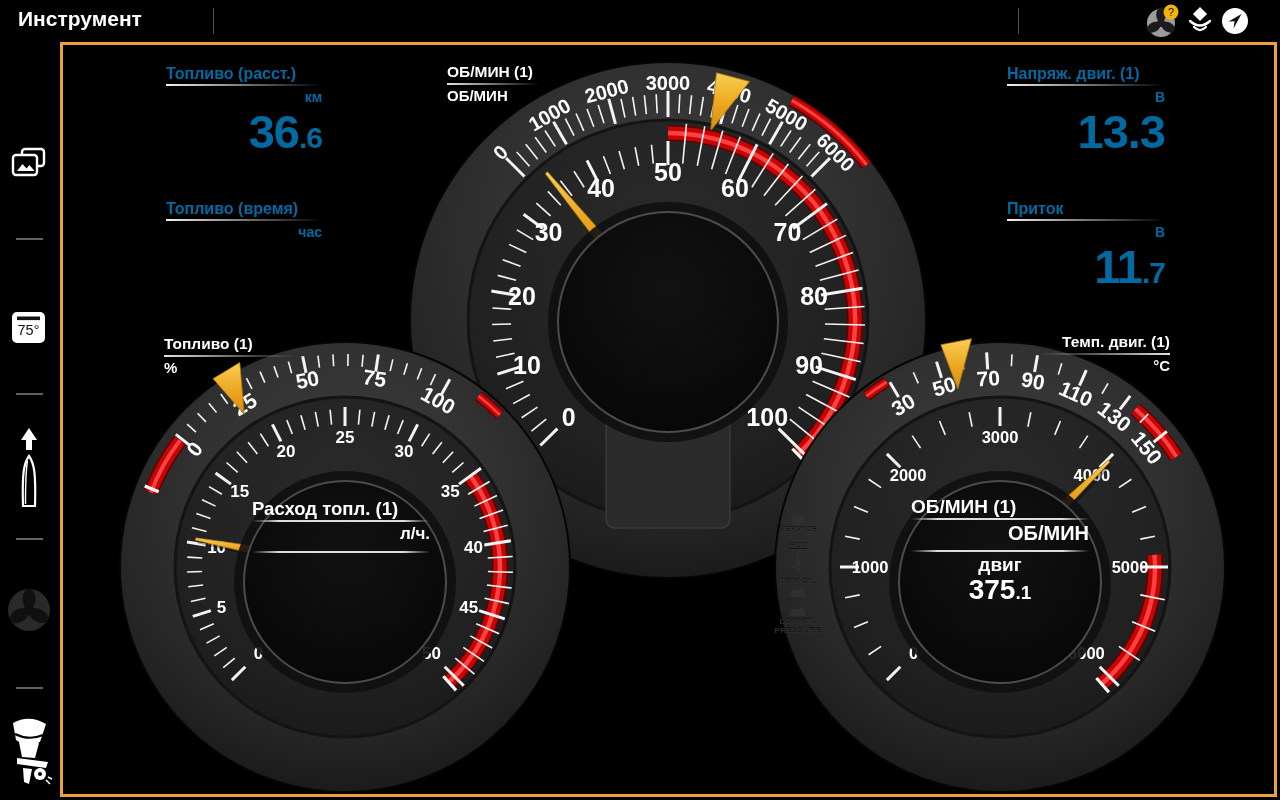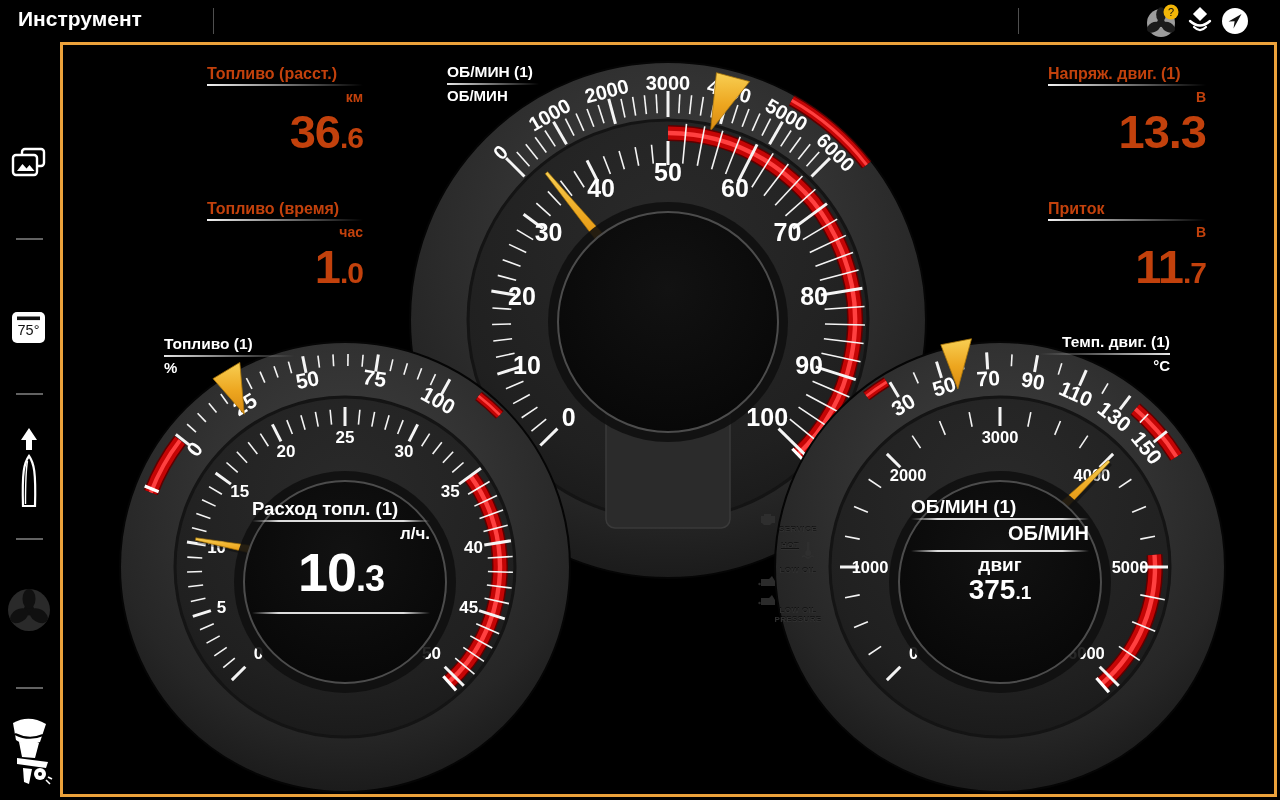--- a/index.html
+++ b/index.html
@@ -17,21 +17,21 @@
   .sb-sep{position:absolute;left:16px;width:27px;height:2px;background:#7a7a7a;opacity:.8;}
   .sb-ic{position:absolute;cursor:pointer;}
 
   
   #content{position:absolute;left:60px;top:42px;width:1217px;height:755px;box-sizing:border-box;
            border:3px solid #ECA23B;background:#000;z-index:1;}
   #gauge-layer{position:absolute;left:0;top:0;width:1280px;height:800px;z-index:2;pointer-events:none;}
   #gauge-layer svg text{font-family:"Liberation Sans",sans-serif;font-weight:bold;fill:#fff;}
 
   
-  .field{position:absolute;color:#c2410c;z-index:3;margin-left:41px;}
+  .field{position:absolute;color:#0369a1;z-index:3;}
   .f-label{font-size:16px;font-weight:bold;line-height:19px;white-space:nowrap;}
   .f-rule{height:2px;margin-top:1px;background:linear-gradient(90deg,rgba(255,255,255,.95),rgba(255,255,255,0));}
   .f-unit{text-align:right;font-size:14px;font-weight:bold;line-height:17px;margin-top:3px;}
   .f-value{text-align:right;font-weight:bold;font-size:47px;line-height:44px;margin-top:4px;letter-spacing:-1px;white-space:nowrap;}
   .f-dec{font-size:30px;}
 
   
   .slab{position:absolute;color:#fff;font-weight:bold;z-index:3;}
   .sl-title{font-size:15.5px;line-height:18px;white-space:nowrap;}
   .sl-rule{height:2px;margin-top:2px;background:linear-gradient(90deg,rgba(255,255,255,.9),rgba(255,255,255,0));}
@@ -41,22 +41,22 @@
   
   .hub{position:absolute;color:#fff;font-weight:bold;z-index:3;}
   .h-title{text-align:left;white-space:nowrap;}
   .h-rule{height:2px;background:linear-gradient(90deg,rgba(255,255,255,0),#ddd 15%,#ddd 85%,rgba(255,255,255,0));}
   .h-unit{text-align:right;}
   .h-value{text-align:center;letter-spacing:-1px;white-space:nowrap;}
   .h-sub{text-align:center;}
 
   
   #warnings{position:absolute;left:758px;top:512px;width:80px;z-index:3;}
-  .warn-item{display:flex;flex-direction:column;margin-bottom:7px;color:#303030;}
-  .warn-item.row{flex-direction:row;justify-content:center;gap:2px;text-decoration:underline;}
+  .warn-item{display:flex;flex-direction:column;align-items:center;margin-bottom:7px;color:#303030;}
+  .warn-item.row{flex-direction:column;justify-content:center;gap:2px;text-decoration:underline;}
   .warn-label{font-size:8px;font-weight:bold;letter-spacing:.4px;text-align:center;line-height:9px;
               text-shadow:0 -1px 0 rgba(0,0,0,.55);}
   .warn-ic{opacity:.9;}
 </style>
 </head>
 <body>
 
 <div id="screen">
 
   <header id="topbar">
@@ -488,21 +488,20 @@
   <div class="field" style="left:166px;top:64px;width:156px;">
     <div class="f-label">Топливо (расст.)</div>
     <div class="f-rule"></div>
     <div class="f-unit">км</div>
     <div class="f-value"><span>36</span><span class="f-dec">.6</span></div>
   </div>
   <div class="field" style="left:166px;top:199px;width:156px;">
     <div class="f-label">Топливо (время)</div>
     <div class="f-rule"></div>
     <div class="f-unit">час</div>
-    <div class="f-value"><span>1</span><span class="f-dec">.0</span></div>
   </div>
   <div class="field" style="left:1007px;top:64px;width:158px;">
     <div class="f-label">Напряж. двиг. (1)</div>
     <div class="f-rule"></div>
     <div class="f-unit">В</div>
     <div class="f-value"><span>13.3</span><span class="f-dec"></span></div>
   </div>
   <div class="field" style="left:1007px;top:199px;width:158px;">
     <div class="f-label">Приток</div>
     <div class="f-rule"></div>
@@ -524,21 +523,20 @@
     <div class="sl-title">Темп. двиг. (1)</div>
     <div class="sl-rule" style="background:linear-gradient(90deg,rgba(255,255,255,0),rgba(255,255,255,.9));"></div>
     <div class="sl-unit">°C</div>
   </div>
 
 
   <div class="hub" style="left:252px;top:498px;width:178px;">
     <div class="h-title" style="font-size:18.5px;line-height:22px;">Расход топл. (1)</div>
     <div class="h-rule"></div>
     <div class="h-unit" style="font-size:17px;line-height:20px;margin-top:2px;">л/ч.</div>
-    <div class="h-value" style="font-size:54px;line-height:52px;margin-top:2px;"><span>10</span><span style="font-size:36px;">.3</span></div>
     <div class="h-rule" style="margin-top:7px;"></div>
   </div>
 
   <div class="hub" style="left:911px;top:496px;width:178px;">
     <div class="h-title" style="font-size:19px;line-height:22px;">ОБ/МИН (1)</div>
     <div class="h-rule"></div>
     <div class="h-unit" style="font-size:20px;line-height:24px;margin-top:1px;">ОБ/МИН</div>
     <div class="h-rule" style="margin-top:5px;"></div>
     <div class="h-sub" style="font-size:19px;line-height:22px;margin-top:2px;">двиг</div>
     <div class="h-sub" style="font-size:28px;line-height:28px;"><span>375</span><span style="font-size:19px;">.1</span></div>

